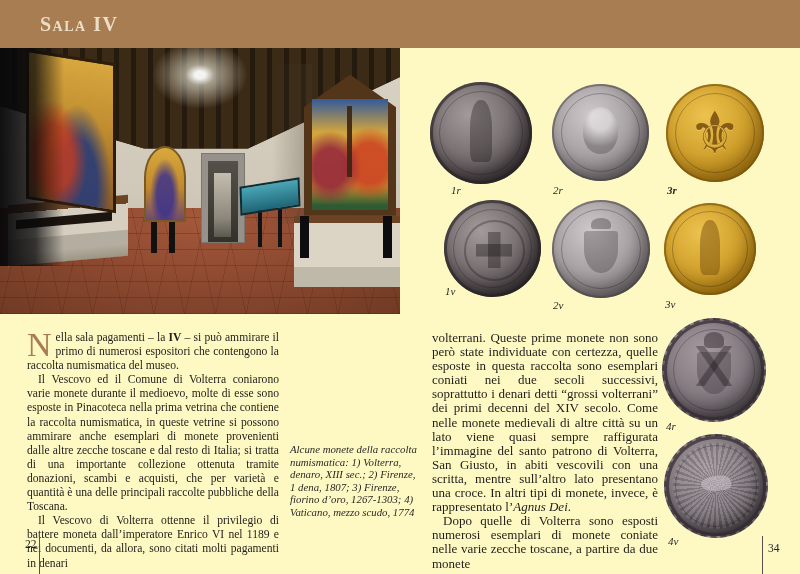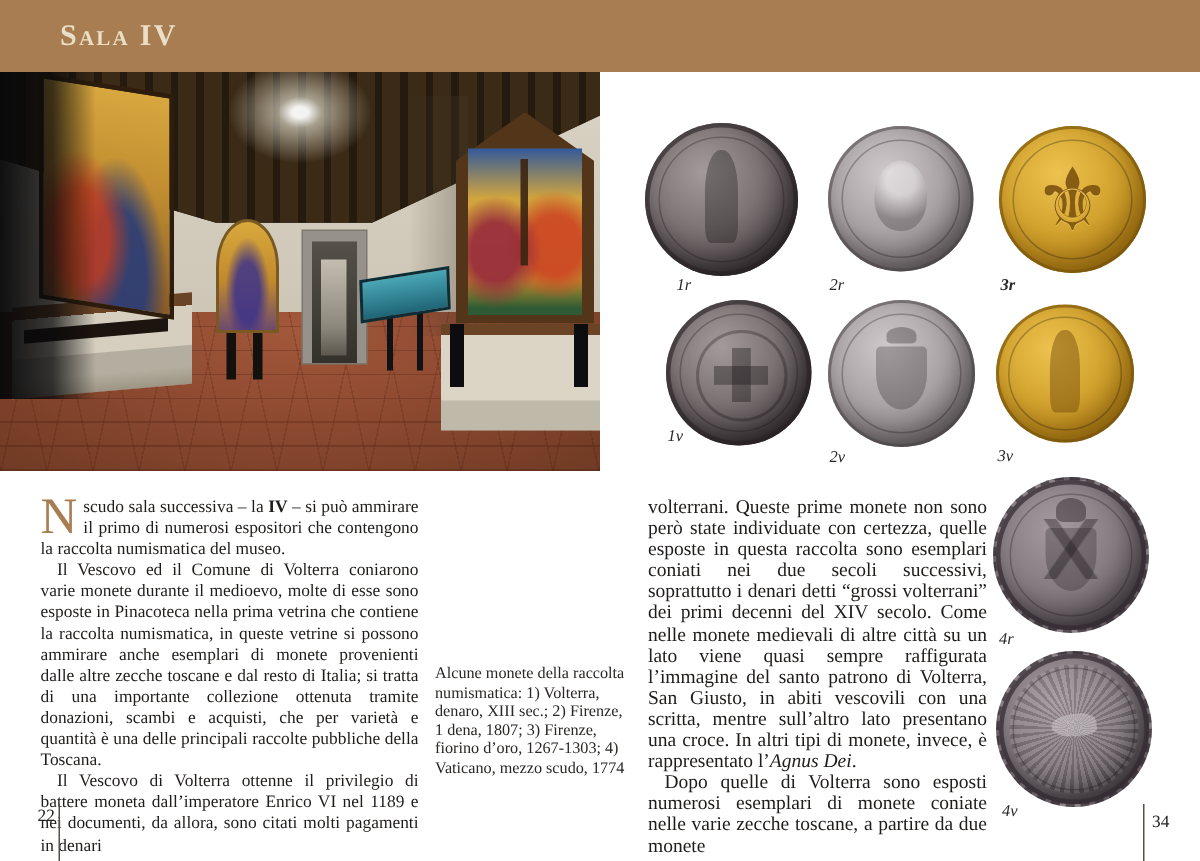--- a/index.html
+++ b/index.html
@@ -1,17 +1,17 @@
 <!DOCTYPE html>
 <html><head>
 <meta charset="utf-8">
 <style>
   html,body { margin:0; padding:0; background:#e8e8e8; }
   .page {
-    position:relative; width:800px; height:574px; background:#ffffff;
+    position:relative; width:800px; height:574px; background:#fef9c3;
     font-family:"Liberation Serif", serif; color:#1f1d1b; overflow:hidden;
     margin:0 auto;
   }
   
   .banner { position:absolute; left:0; top:0; width:800px; height:48px; background:#a87d52; }
   .banner-title {
     position:absolute; left:40px; top:0; line-height:48px;
     font-variant:small-caps; letter-spacing:1.5px; font-size:20px;
     color:#eadfc6; font-weight:bold;
   }
@@ -141,21 +141,21 @@
   .lab-1r { left:451px; top:184px; } .lab-2r { left:553px; top:184px; } .lab-3r { left:667px; top:184px;font-weight:bold; }
   .lab-1v { left:445px; top:285px; } .lab-2v { left:553px; top:299px; } .lab-3v { left:665px; top:298px; }
   .lab-4r { left:666px; top:420px; } .lab-4v { left:668px; top:535px; }
   
   .left-col { position:absolute; left:27px; top:331px; width:252px;
     font-size:11.6px; line-height:14.1px; text-align:justify; }
   .left-col p, .right-col p { margin:0; }
   .left-col p + p, .right-col p + p { text-indent:11px; }
   .dropcap { float:left; font-size:34px; line-height:26px; padding:1px 4px 0 0; color:#a87d52; }
   .caption { position:absolute; left:290px; top:443px; width:132px;
-    font-size:10.8px; line-height:12.6px; color:#2a2826; }
+    font-size:10.8px; line-height:12.6px; color:#2a2826;font-style:italic; }
   .right-col { position:absolute; left:432px; top:331px; width:226px;
     font-size:13px; line-height:14.1px; text-align:justify; }
   
   .pageno { position:absolute; font-size:11.5px; color:#222; }
   .pageno-left  { left:25px;  top:538px; }
   .pageno-right { left:768px; top:542px; }
   .pagebar { position:absolute; width:1px; background:#55504a; }
   .pagebar-left  { left:39px;  top:536px; height:38px; }
   .pagebar-right { left:762px; top:536px; height:38px; }
 </style>
@@ -228,21 +228,21 @@
   <div class="coin-label lab-2r">2r</div>
   <div class="coin-label lab-3r">3r</div>
   <div class="coin-label lab-1v">1v</div>
   <div class="coin-label lab-2v">2v</div>
   <div class="coin-label lab-3v">3v</div>
   <div class="coin-label lab-4r">4r</div>
   <div class="coin-label lab-4v">4v</div>
 
   <div class="left-col">
     <p>
-      <span class="dropcap">N</span><span>scudo sala successiva – la </span><b>IV</b><span> – si può ammirare il primo di numerosi espositori che contengono la raccolta numismatica del museo.</span>
+      <span class="dropcap">N</span><span>ella sala pagamenti – la </span><b>IV</b><span> – si può ammirare il primo di numerosi espositori che contengono la raccolta numismatica del museo.</span>
     </p>
     <p>Il Vescovo ed il Comune di Volterra coniarono varie monete durante il medioevo, molte di esse sono esposte in Pinacoteca nella prima vetrina che contiene la raccolta numismatica, in queste vetrine si possono ammirare anche esemplari di monete provenienti dalle altre zecche toscane e dal resto di Italia; si tratta di una importante collezione ottenuta tramite donazioni, scambi e acquisti, che per varietà e quantità è una delle principali raccolte pubbliche della Toscana.</p>
     <p>Il Vescovo di Volterra ottenne il privilegio di battere moneta dall’imperatore Enrico VI nel 1189 e nei documenti, da allora, sono citati molti pagamenti in denari</p>
   </div>
 
   <div class="caption">Alcune monete della raccolta numismatica: 1) Volterra, denaro, XIII sec.; 2) Firenze, 1 dena, 1807; 3) Firenze, fiorino d’oro, 1267-1303; 4) Vaticano, mezzo scudo, 1774</div>
 
   <div class="right-col">
     <p>
       <span>volterrani. Queste prime monete non sono però state individuate con certezza, quelle esposte in questa raccolta sono esemplari coniati nei due secoli successivi, soprattutto i denari detti “grossi volterrani” dei primi decenni del XIV secolo. Come nelle monete medievali di altre città su un lato viene quasi sempre raffigurata l’immagine del santo patrono di Volterra, San Giusto, in abiti vescovili con una scritta, mentre sull’altro lato presentano una croce. In altri tipi di monete, invece, è rappresentato l’</span><i>Agnus Dei</i><span>.</span>

